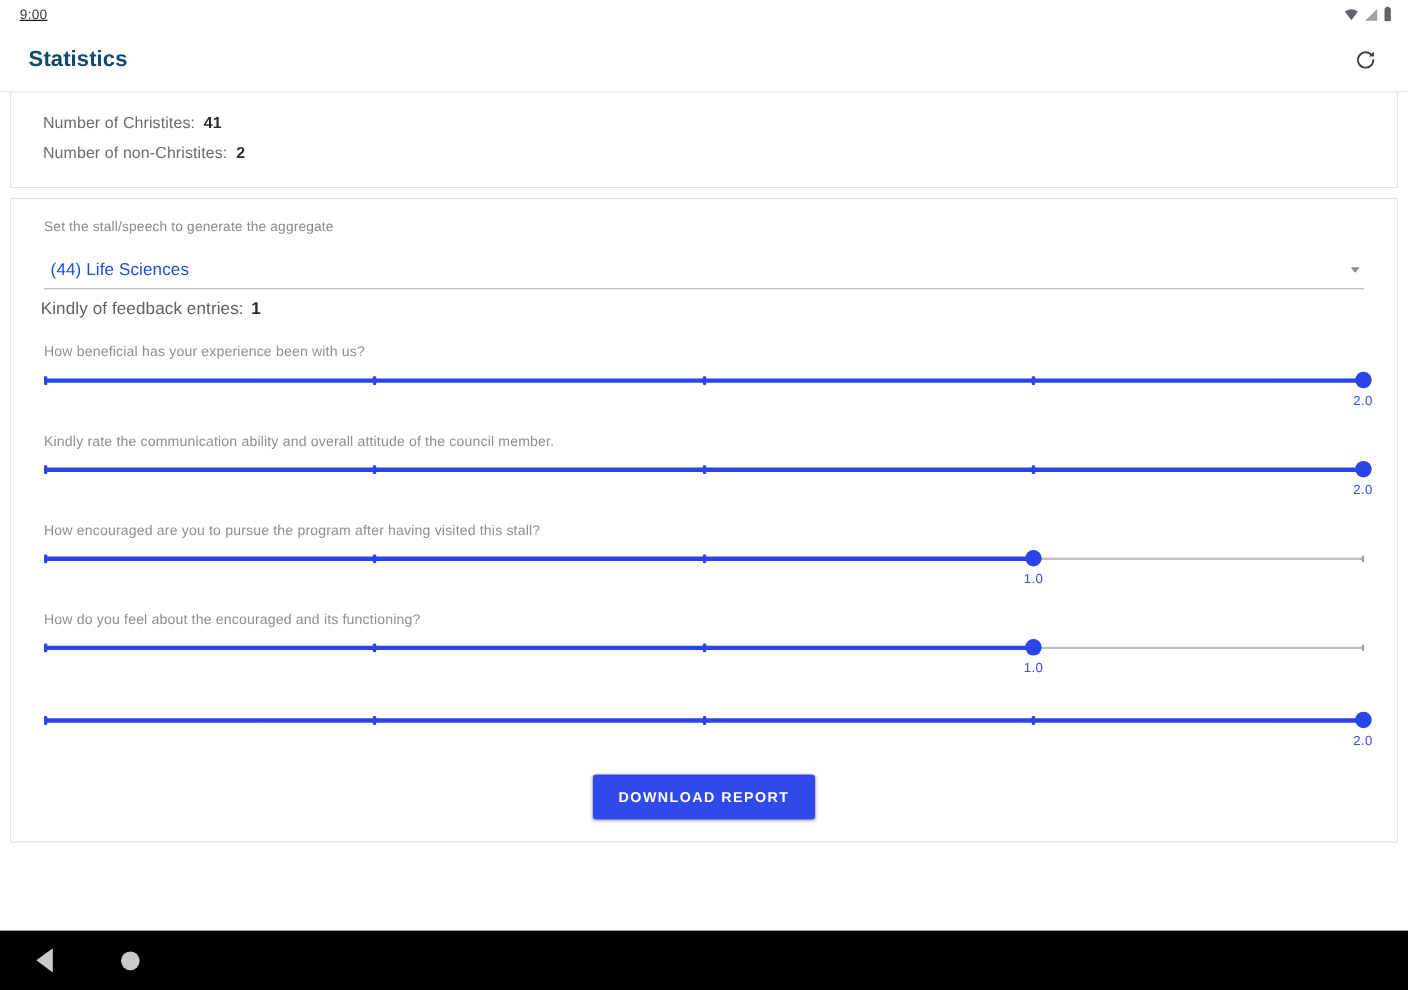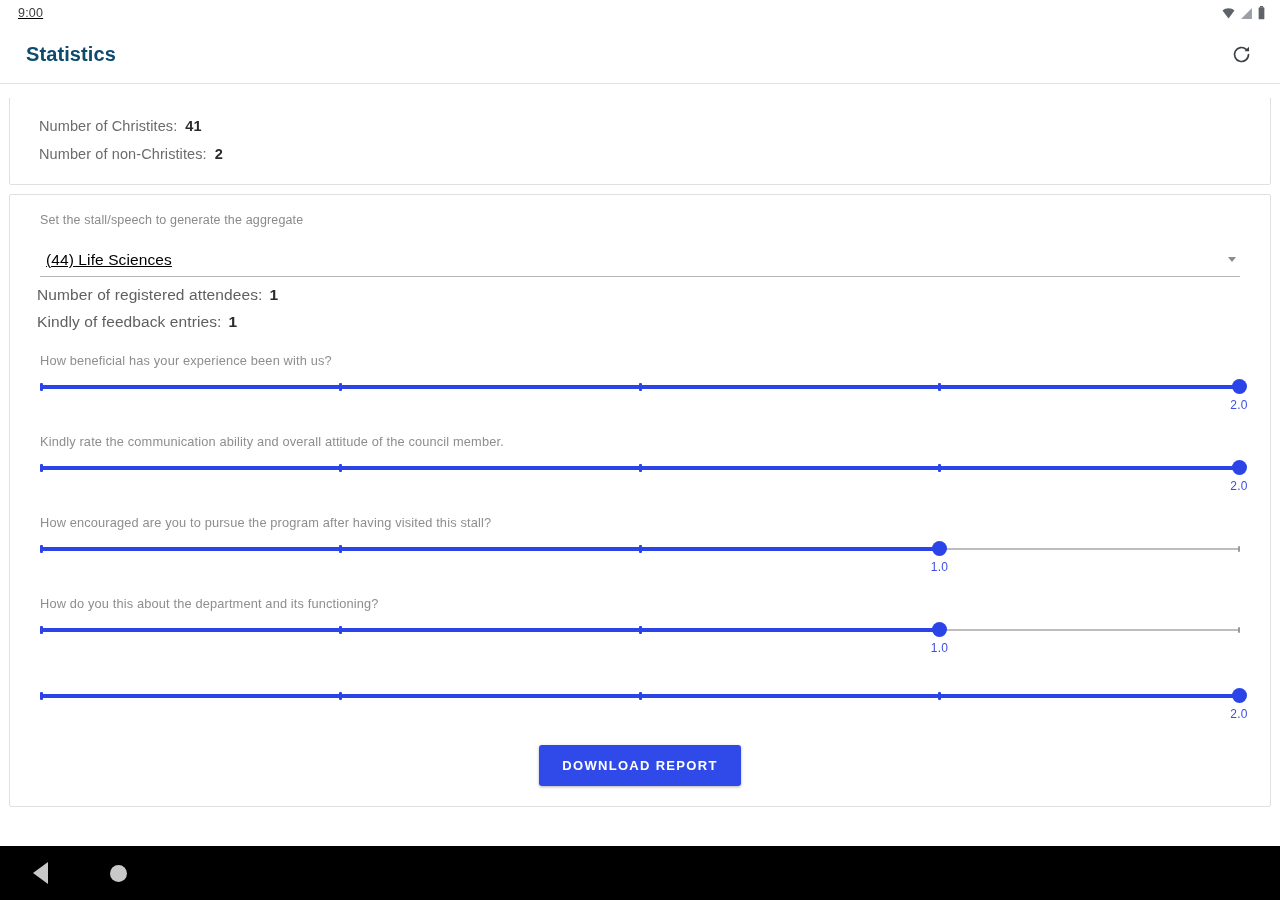--- a/index.html
+++ b/index.html
@@ -49,21 +49,21 @@
     color:#0c4a6e;
     letter-spacing:.1px;
   }
   .refresh-btn {
     width:34px; height:34px;
     display:flex; align-items:center; justify-content:center;
     cursor:pointer;
   }
   .scroll-area {
     position:absolute;
-    top:98px; left:0;
+    top:84px; left:0;
     width:1280px;
     height:762px;
     background:#ffffff;
     overflow:hidden;
   }
 
   .card {
     background:#ffffff;
     border:1px solid #e0e0e0;
     border-radius:2px;
@@ -103,23 +103,22 @@
     border-bottom:1px solid #b6b6b6;
     height:34px;
     display:flex;
     align-items:center;
     justify-content:space-between;
     cursor:pointer;
     padding:0 4px 0 6px;
   }
   .select-value {
     font-size:15.5px;
-    color:#000000;
+    color:#1d4ed8;
     letter-spacing:.1px;
-    text-decoration:underline;
   }
   .caret {
     width:0;height:0;
     border-left:4.5px solid transparent;
     border-right:4.5px solid transparent;
     border-top:5px solid #8c8c8c;
   }
 
   .count-line {
     font-size:15.5px;
@@ -279,23 +278,20 @@
   <div class="card main">
 
     <div class="field-label">Set the stall/speech to generate the aggregate</div>
 
     <div class="select-row">
       <span class="select-value">(44) Life Sciences</span>
       <span class="caret"></span>
     </div>
 
     <div class="count-line">
-      <span>Number of registered attendees:</span><span class="val">1</span>
-    </div>
-    <div class="count-line">
       <span>Kindly of feedback entries:</span><span class="val">1</span>
     </div>
 
     <div id="questions">
         <div class="q-block">
           <div class="q-text">How beneficial has your experience been with us?</div>
           <div class="slider-wrap">
             <div class="track"></div>
             <div class="track-fill" style="width: 100%;"></div>
             <div class="tick" style="left: calc(0% - 1.5px);"></div>
@@ -329,21 +325,21 @@
             <div class="tick" style="left: calc(0% - 1.5px);"></div>
             <div class="tick" style="left: calc(25% - 1.5px);"></div>
             <div class="tick" style="left: calc(50% - 1.5px);"></div>
             <div class="tick" style="left: calc(75% - 1.5px);"></div>
             <div class="tick off" style="left: calc(100% - 1.5px);"></div>
             <div class="thumb" style="left: 75%;"></div>
             <div class="thumb-val" style="left: 75%;">1.0</div>
           </div>
         </div>
         <div class="q-block">
-          <div class="q-text">How do you this about the department and its functioning?</div>
+          <div class="q-text">How do you feel about the encouraged and its functioning?</div>
           <div class="slider-wrap">
             <div class="track"></div>
             <div class="track-fill" style="width: 75%;"></div>
             <div class="tick" style="left: calc(0% - 1.5px);"></div>
             <div class="tick" style="left: calc(25% - 1.5px);"></div>
             <div class="tick" style="left: calc(50% - 1.5px);"></div>
             <div class="tick" style="left: calc(75% - 1.5px);"></div>
             <div class="tick off" style="left: calc(100% - 1.5px);"></div>
             <div class="thumb" style="left: 75%;"></div>
             <div class="thumb-val" style="left: 75%;">1.0</div>

